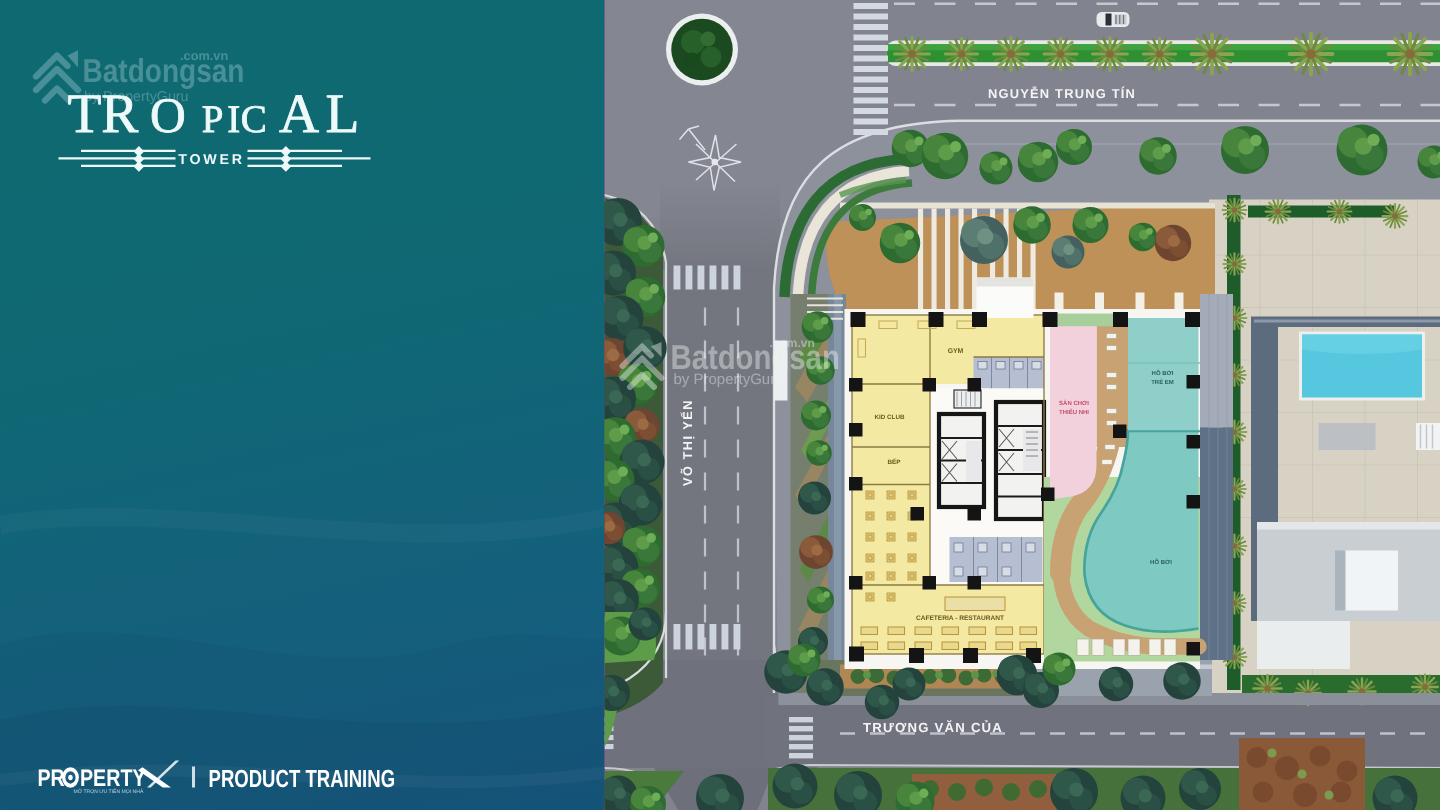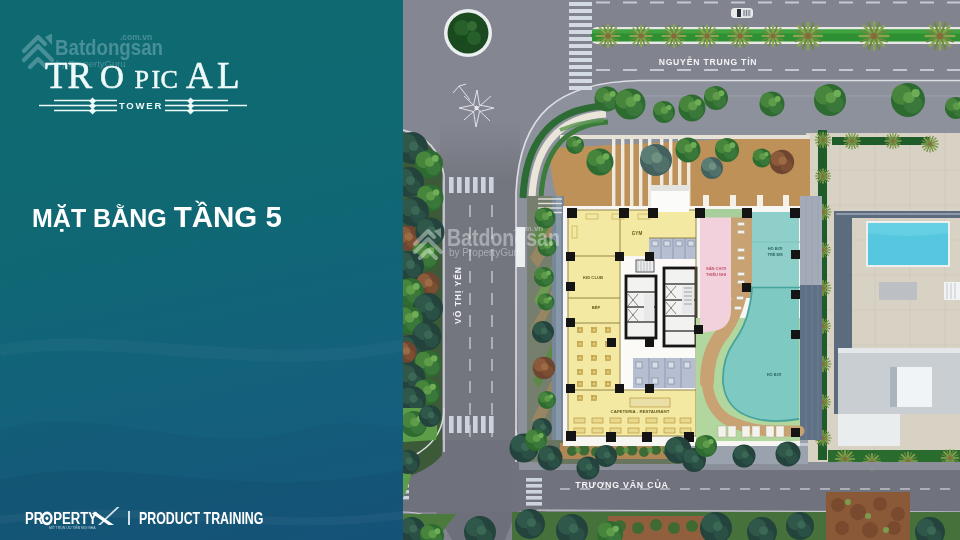--- a/index.html
+++ b/index.html
@@ -60,21 +60,20 @@
           <rect x="90" y="103.4" width="5" height="5" transform="rotate(45 92.5 106)"></rect>
           <rect x="90" y="108.4" width="5" height="5" transform="rotate(45 92.5 111)"></rect>
           <rect x="188" y="98.4" width="5" height="5" transform="rotate(45 190.5 101)"></rect>
           <rect x="188" y="103.4" width="5" height="5" transform="rotate(45 190.5 106)"></rect>
           <rect x="188" y="108.4" width="5" height="5" transform="rotate(45 190.5 111)"></rect>
         </g>
         <text x="141" y="109" text-anchor="middle" fill="#eef9f9" font-size="9.5" font-weight="bold" letter-spacing="1.8" font-family="Liberation Sans,sans-serif">TOWER</text>
       </svg>
     </div>
 
-    <div id="title">MẶT BẰNG <b>TẦNG 5</b></div>
 
     <svg width="280" height="40" viewBox="0 0 280 40" style="position:absolute;left:25px;top:495px;">
       <g transform="scale(0.82,1)">
         <text x="0" y="29" fill="#ffffff" font-size="16" font-weight="bold" letter-spacing="0" font-family="Liberation Sans,sans-serif">PR</text>
         <circle cx="26.8" cy="23.3" r="5.5" fill="none" stroke="#ffffff" stroke-width="2.7"></circle>
         <circle cx="26.8" cy="23.3" r="1.8" fill="#ffffff"></circle>
         <text x="34.5" y="29" fill="#ffffff" font-size="16" font-weight="bold" letter-spacing="0" font-family="Liberation Sans,sans-serif">PERTY</text>
       </g>
       <path d="M73,30 L92,12 L94.5,12 L75.5,30 Z" fill="#d7e4ec"></path>
       <path d="M70,16.5 L89,30 L83.5,30 L67,18.5 Z" fill="#ffffff"></path>

